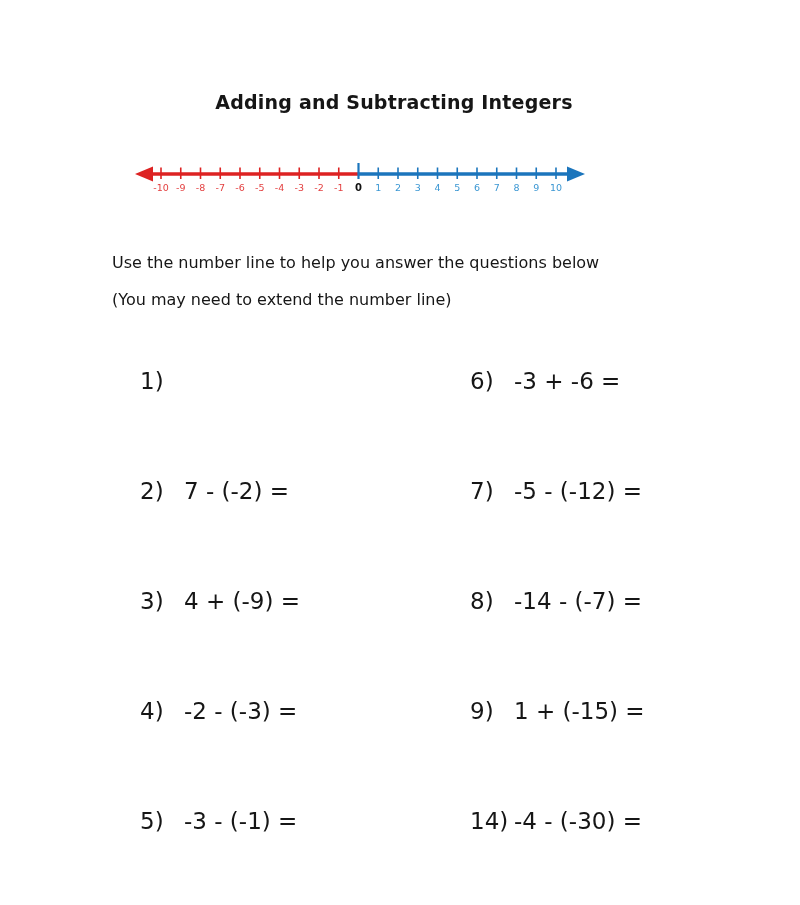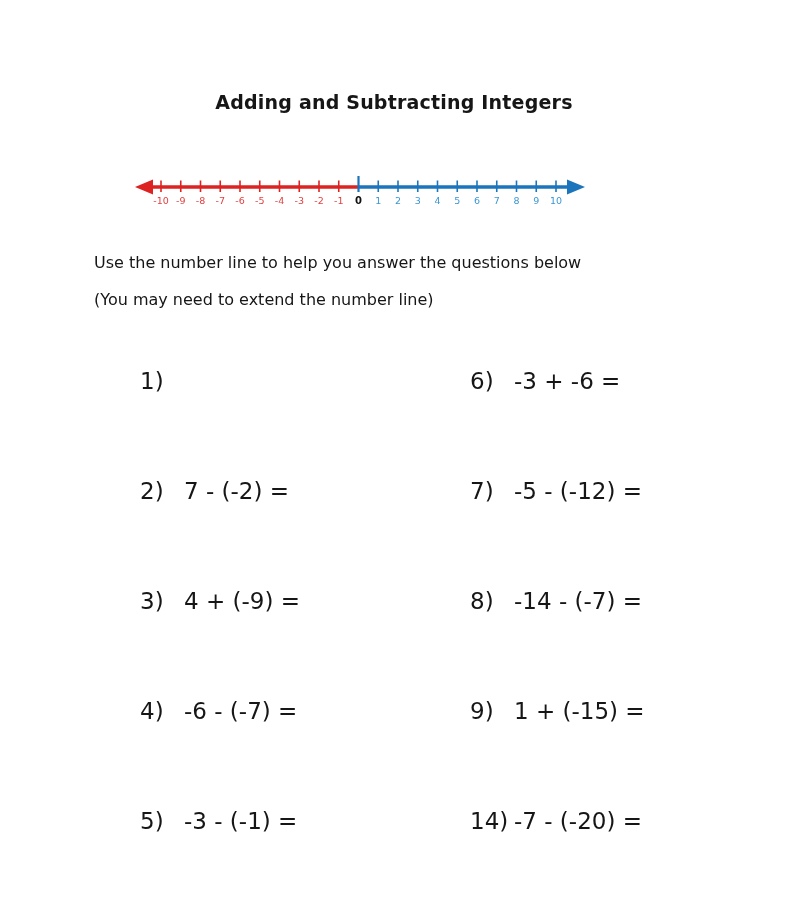--- a/index.html
+++ b/index.html
@@ -21,36 +21,37 @@
     left: 0;
     width: 788px;
     text-align: center;
     font-size: 19px;
     font-weight: 700;
     letter-spacing: 0.2px;
   }
   .numberline-wrap {
     position: absolute;
     left: 130px;
-    top: 167px;
+    top: 154px;
     width: 460px;
     height: 50px;
   }
   .instructions {
     position: absolute;
     left: 94px;
     top: 252px;
     width: 620px;
     font-size: 16px;
     font-weight: 500;
   }
   .instructions .line {
     display: block;
     height: 37px;
     line-height: 22px;
+    margin-left: 18px;
   }
   .questions {
     position: absolute;
     left: 140px;
     top: 366px;
     width: 560px;
   }
   .q-row {
     display: flex;
     height: 110px;
@@ -159,30 +160,30 @@
       <span class="q-expr">4 + (-9) =</span>
     </div>
     <div class="q-cell right">
       <span class="q-num">8)</span>
       <span class="q-expr">-14 - (-7) =</span>
     </div>
   </div>
   <div class="q-row">
     <div class="q-cell left">
       <span class="q-num">4)</span>
-      <span class="q-expr">-6 - (-7) =</span>
+      <span class="q-expr">-2 - (-3) =</span>
     </div>
     <div class="q-cell right">
       <span class="q-num">9)</span>
       <span class="q-expr">1 + (-15) =</span>
     </div>
   </div>
   <div class="q-row">
     <div class="q-cell left">
       <span class="q-num">5)</span>
       <span class="q-expr">-3 - (-1) =</span>
     </div>
     <div class="q-cell right">
       <span class="q-num">14)</span>
-      <span class="q-expr">-7 - (-20) =</span>
+      <span class="q-expr">-4 - (-30) =</span>
     </div>
   </div>
 </div>
 
 </body></html>

